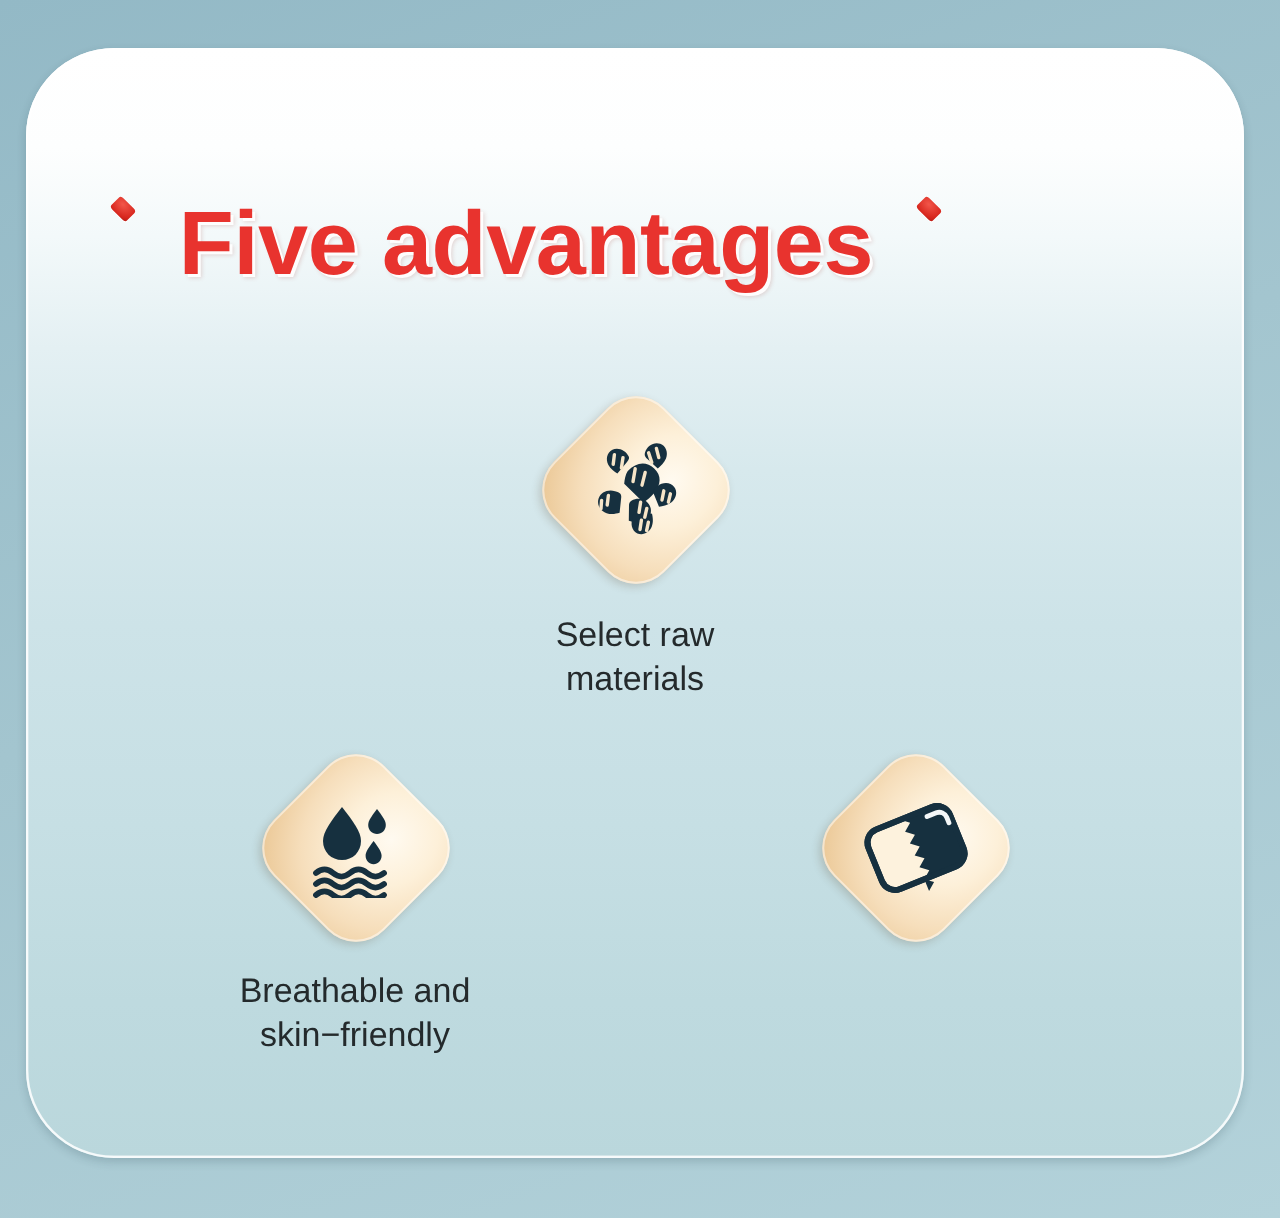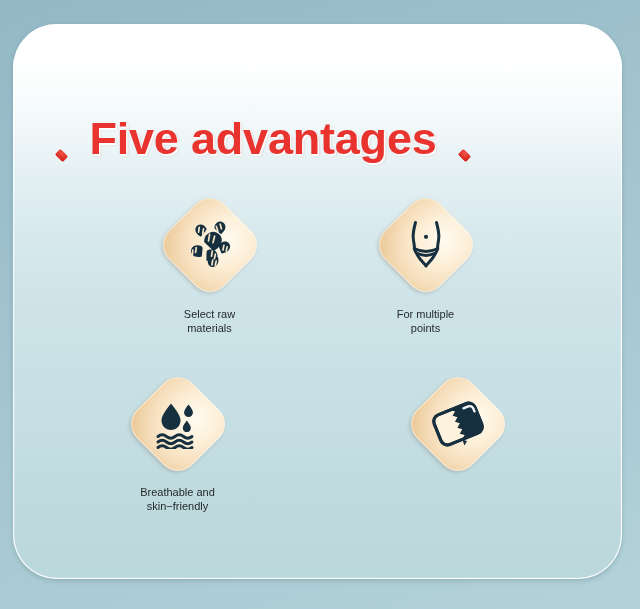--- a/index.html
+++ b/index.html
@@ -54,21 +54,21 @@
   }
 
   
   .title-row {
     position: absolute;
     left: 0;
     top: 75px;
     width: 500px;
     height: 62px;
     display: flex;
-    align-items: flex-end;
+    align-items: flex-start;
     justify-content: center;
     gap: 22px;
   }
   .title-text {
     font-size: 45px;
     font-weight: 700;
     letter-spacing: -0.2px;
     color: #e8332e;
     text-shadow: 1.5px 1.5px 0 rgba(255,255,255,0.95),
                  2px 2px 2px rgba(160,60,50,0.20);
@@ -123,21 +123,21 @@
     height: 78px;
     transform: rotate(-45deg);
     display: flex;
     align-items: center;
     justify-content: center;
   }
   .glyph svg { display: block; }
 
   .caption {
     margin-top: 17px;
-    font-size: 11px;
+    font-size: 17px;
     line-height: 1.28;
     color: #242a2c;
     text-align: center;
     white-space: pre-line;
   }
 
   .row-bottom .feature { width: 160px; }
   .row-bottom .caption { margin-top: 16px; }
 </style>
 </head>
@@ -184,39 +184,20 @@
                 <path d="M31.2 42.1l-0.9 4.2"></path>
               </g>
             </svg>
           </div>
         </div>
         <div class="caption">Select raw
 materials</div>
       </div>
 
 
-      <div class="feature">
-        <div class="diamond">
-          <div class="glyph">
-            <svg width="54" height="54" viewBox="0 0 54 54">
-              <g fill="none" stroke="#16303f" stroke-width="3" stroke-linecap="round" stroke-linejoin="round">
-                <path d="M16.5 4.5c-1.6 6-2.6 10.5-2.3 15 .3 4.2 1.3 7.4 1.3 11"></path>
-                <path d="M37.5 4.5c1.6 6 2.6 10.5 2.3 15-.3 4.2-1.3 7.4-1.3 11"></path>
-                <path d="M15.2 30.5c4.4 2.1 8 3 11.8 3 3.8 0 7.4-.9 11.8-3"></path>
-                <path d="M15.8 32.2c1.5 3 3.4 6.5 5.7 9.3 2.2 2.7 4 4.4 5.5 6.3"></path>
-                <path d="M38.2 32.2c-1.5 3-3.4 6.5-5.7 9.3-2.2 2.7-4 4.4-5.5 6.3"></path>
-                <path d="M18.8 35.5c2.9 1.3 5.5 1.9 8.2 1.9 2.7 0 5.3-.6 8.2-1.9"></path>
-              </g>
-              <circle cx="27" cy="18.8" r="2.1" fill="#16303f"></circle>
-            </svg>
-          </div>
-        </div>
-        <div class="caption">For multiple
-points</div>
-      </div>
     </div>
 
     <div class="row row-bottom">
 
       <div class="feature">
         <div class="diamond">
           <div class="glyph">
             <svg width="52" height="50" viewBox="0 0 52 50">
               <g fill="#16303f">
                 <path d="M19 4.5c5.6 7.2 9.5 12.4 9.5 17 0 5.5-4.2 9.5-9.5 9.5S9.5 27 9.5 21.5c0-4.6 3.9-9.8 9.5-17z"></path>

